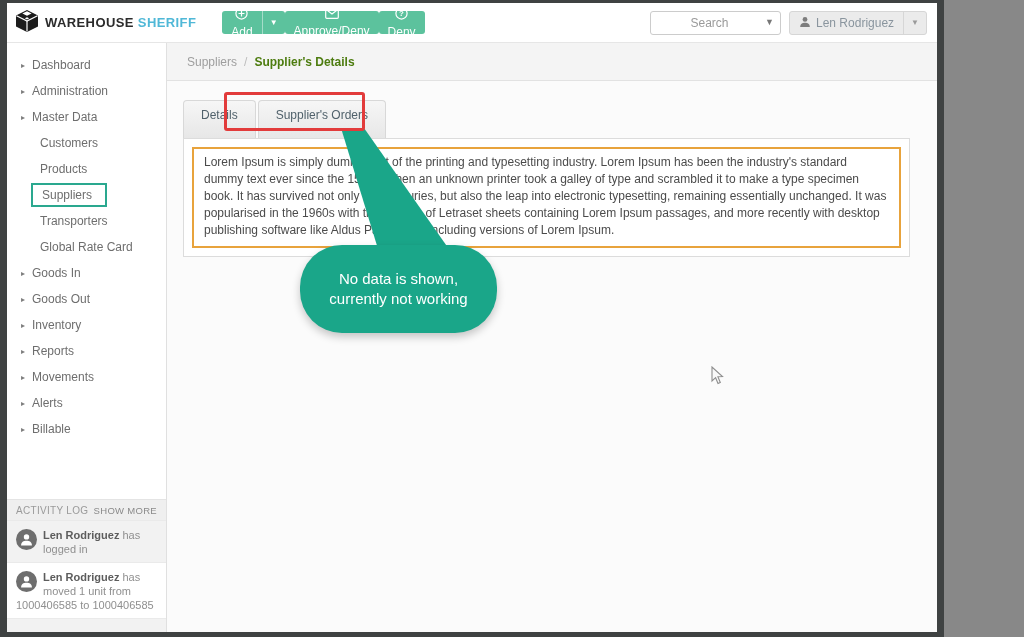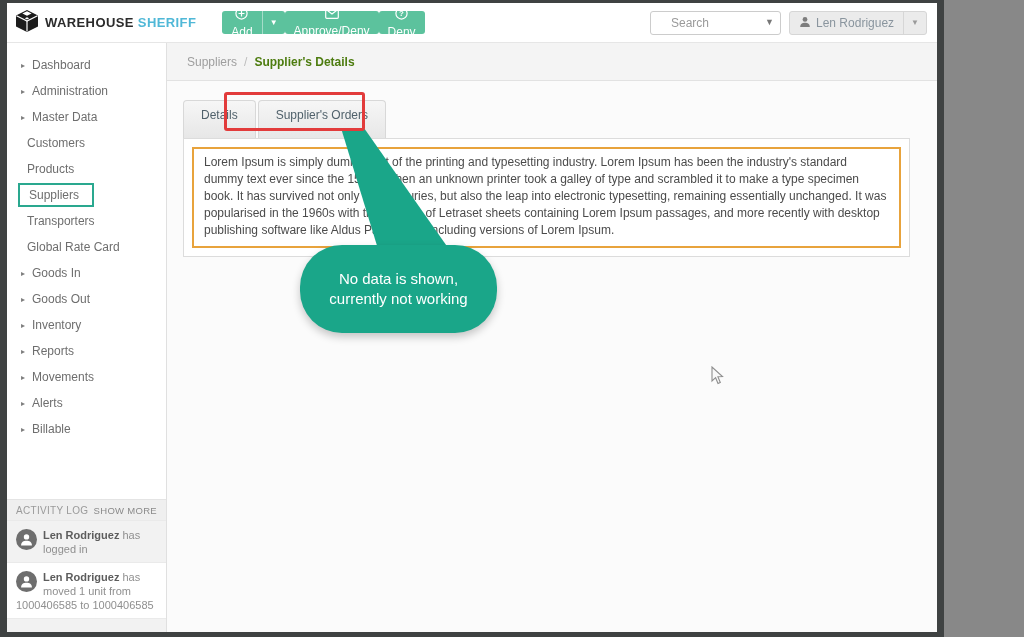--- a/index.html
+++ b/index.html
@@ -23,42 +23,42 @@
   .btn .btn-main { display:inline-flex; align-items:center; gap:5px; padding:0 9px;flex-direction:column; }
   .btn .btn-caret { padding:0 7px; border-left:1px solid rgba(255,255,255,.45); font-size:8px; height:100%;
                     display:inline-flex; align-items:center; }
   .btn + .btn, .btn + .btn-wrap { margin-left:0; }
   .gap-lg { margin-left:23px; } .gap-sm { margin-left:13px; }
   .btn svg { display:block; }
 
   .header-right { margin-left:auto; display:flex; align-items:center; gap:8px; }
   .search-box { position:relative; }
   .search-box input { width:131px; height:24px; border:1px solid #ccc; border-radius:3px;
-                      font-size:12px; padding:0 20px 0 20px; color:#555; outline:none;
-                      font-family:"Liberation Sans", sans-serif; }
+                      font-size:12px; padding:0 20px 0 8px; color:#555; outline:none;
+                      font-family:"Liberation Sans", sans-serif;text-align:center; }
   .search-box input::placeholder { color:#9a9a9a; }
   .search-caret { position:absolute; right:7px; top:7px; font-size:9px; color:#777; line-height:1; cursor:pointer; }
 
   .user-button { display:flex; align-items:center; height:24px; background:#ebebeb;
                  border:1px solid #d6d6d6; border-radius:3px; cursor:pointer; }
   .user-main { display:flex; align-items:center; gap:5px; padding:0 9px; }
   .user-name { font-size:12px; color:#8a959e; }
   .user-caret { padding:0 7px; border-left:1px solid #d6d6d6; color:#9a9a9a; font-size:8px;
                 height:100%; display:flex; align-items:center; }
 
   
   .body { flex:1; display:flex; overflow:hidden; }
 
   aside { width:160px; flex:none; background:#fff; border-right:1px solid #e0e0e0;
           display:flex; flex-direction:column; overflow:hidden; }
   nav { padding-top:9px; }
   .nav-item { height:26px; display:flex; align-items:center; font-size:12px; color:#6e6e6e; cursor:pointer; }
   .nav-item .arrow { width:11px; margin-left:14px; font-size:8px; color:#7d7d7d; }
   .nav-item.top .label { }
-  .nav-item.sub { padding-left:20px; }
+  .nav-item.sub { padding-left:33px; }
   .green-box { display:inline-flex; align-items:center; border:2px solid #2aa88f;
                padding:3px 13px 3px 9px; margin-left:-9px; }
 
   .activity { margin-top:auto; border-top:1px solid #e4e4e4; overflow:hidden; }
   .activity-header { background:#efefef; padding:5px 9px 4px 9px; display:flex; justify-content:space-between;
                      align-items:center; }
   .activity-title { font-size:10px; color:#9a9a9a; letter-spacing:.3px; }
   .activity-more { font-size:9.5px; color:#8a8a8a; letter-spacing:.3px; cursor:pointer; }
   .activity-entry { padding:7px 8px 6px 9px; font-size:11px; line-height:14px; color:#8f8f8f;
                     border-top:1px solid #eaeaea; overflow:hidden; }

